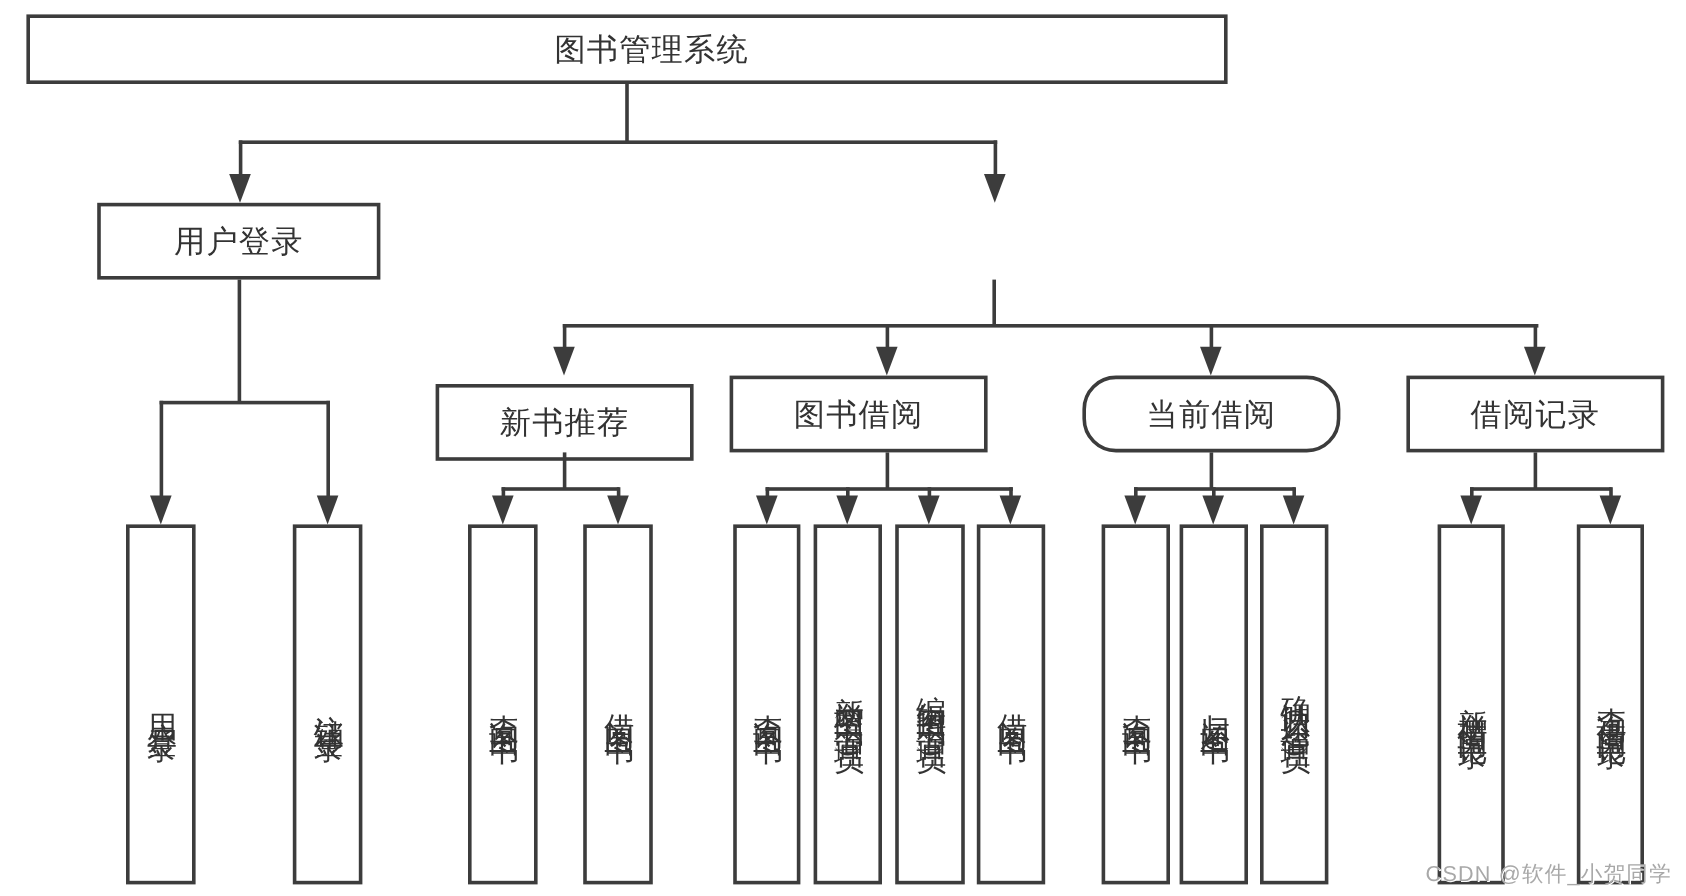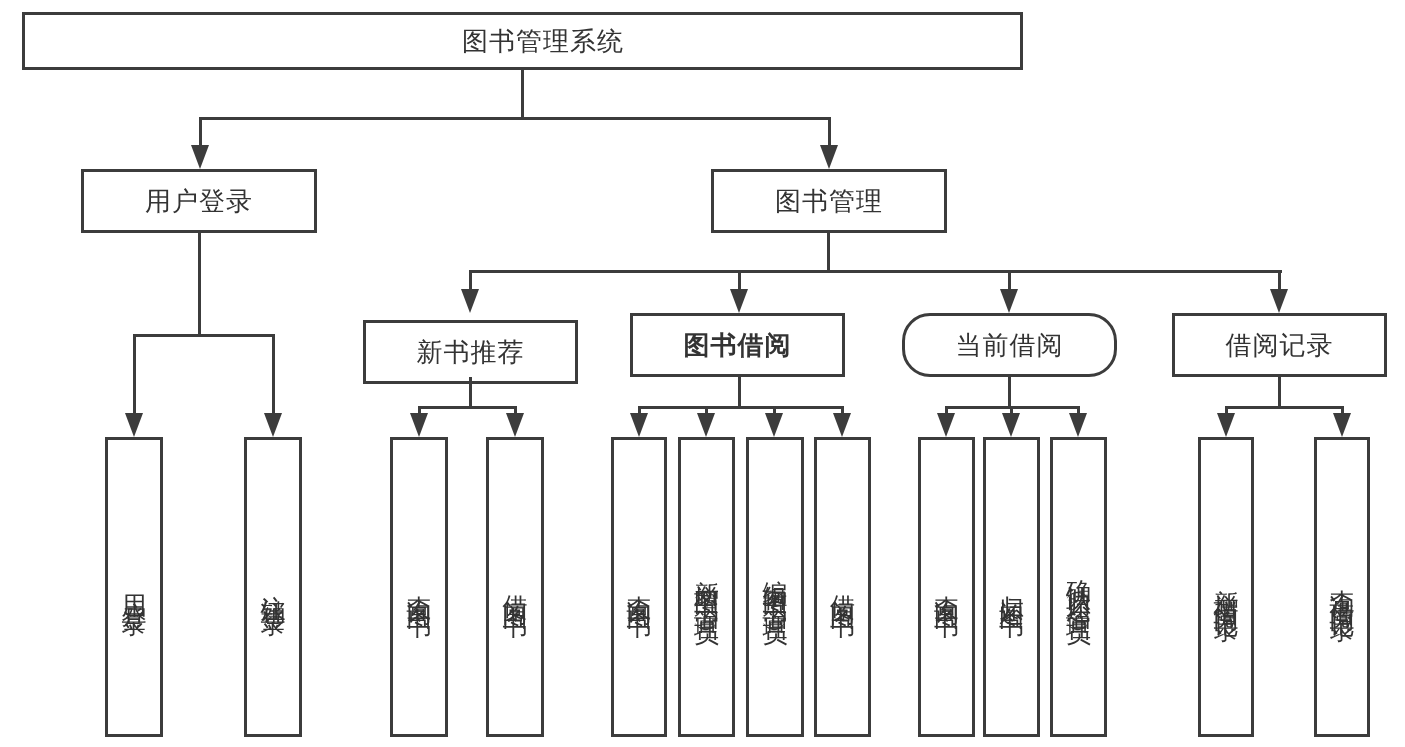--- a/index.html
+++ b/index.html
@@ -57,24 +57,23 @@
   }
 </style>
 </head>
 <body>
 
 <div id="stage">
 
   <div class="node" style="left:22px;top:12px;width:1001px;height:58px;padding-left:41px;">图书管理系统</div>
 
   <div class="node" style="left:81px;top:169px;width:236px;height:64px;">用户登录</div>
-  <div class="node" style="left:711px;top:169px;width:236px;height:64px;">图书管理</div>
 
   <div class="node" style="left:363px;top:320px;width:215px;height:64px;">新书推荐</div>
-  <div class="node" style="left:630px;top:313px;width:215px;height:64px;font-weight:bold;">图书借阅</div>
+  <div class="node" style="left:608px;top:313px;width:215px;height:64px;">图书借阅</div>
   <div class="node" style="left:902px;top:313px;width:215px;height:64px;border-radius:28px;">当前借阅</div>
   <div class="node" style="left:1172px;top:313px;width:215px;height:64px;">借阅记录</div>
 
   <div class="node leaf" style="left:105px;top:437px;width:58px;height:300px;">用户登录</div>
   <div class="node leaf" style="left:244px;top:437px;width:58px;height:300px;">注销登录</div>
 
   <div class="node leaf" style="left:390px;top:437px;width:58px;height:300px;">查询图书</div>
   <div class="node leaf" style="left:486px;top:437px;width:58px;height:300px;">借阅图书</div>
 
   <div class="node leaf" style="left:611px;top:437px;width:56px;height:300px;">查询图书</div>
@@ -141,14 +140,15 @@
   <div class="arrow" style="left:1002px;top:413px;"></div>
   <div class="arrow" style="left:1069px;top:413px;"></div>
 
   <div class="vline" style="left:1278px;top:377px;height:30px;"></div>
   <div class="hline" style="left:1225px;top:406px;width:118px;"></div>
   <div class="vline" style="left:1225px;top:406px;height:9px;"></div>
   <div class="vline" style="left:1341px;top:406px;height:9px;"></div>
   <div class="arrow" style="left:1217px;top:413px;"></div>
   <div class="arrow" style="left:1333px;top:413px;"></div>
 
+  <div class="watermark">CSDN @软件_小贺同学</div>
 
 </div>
 
 </body></html>

